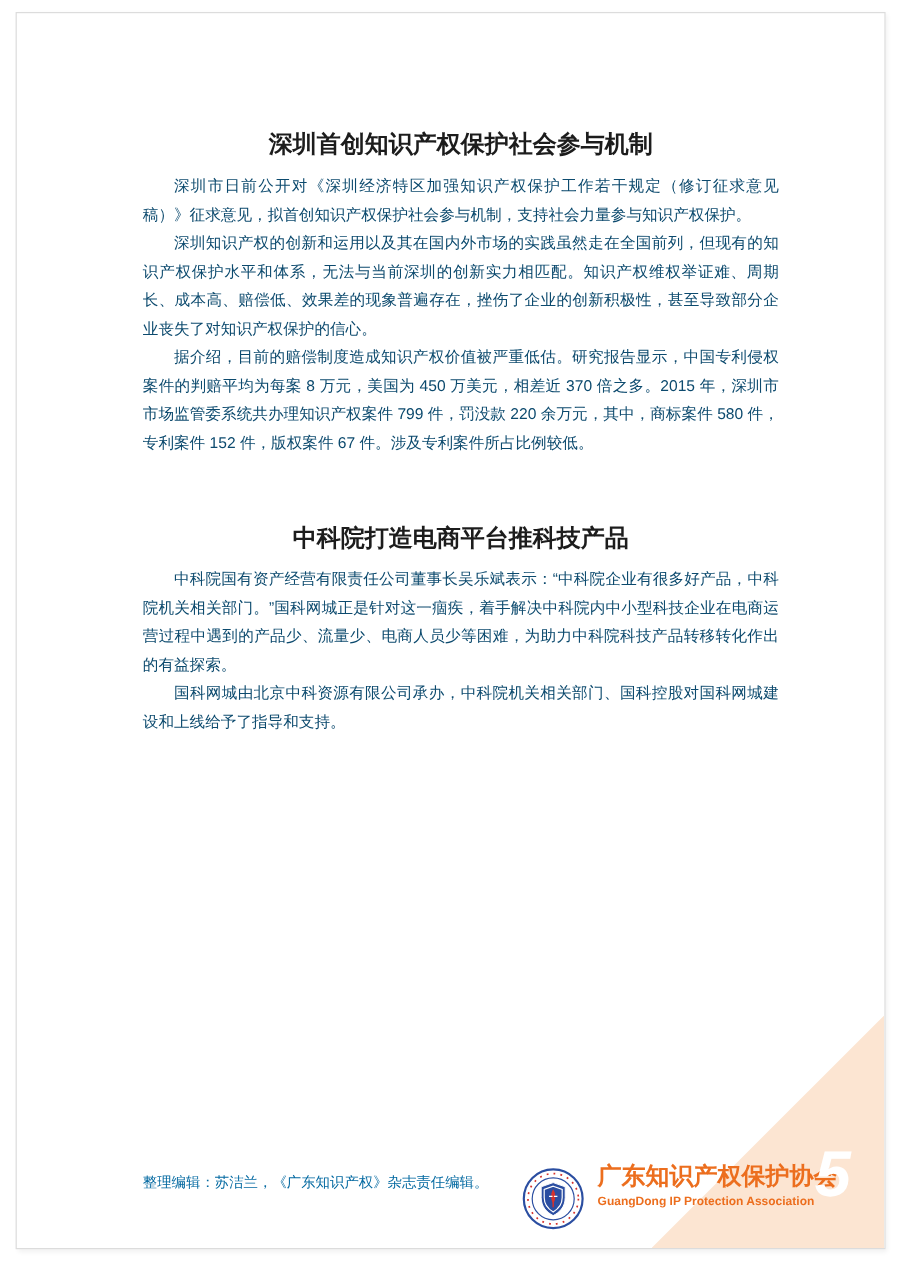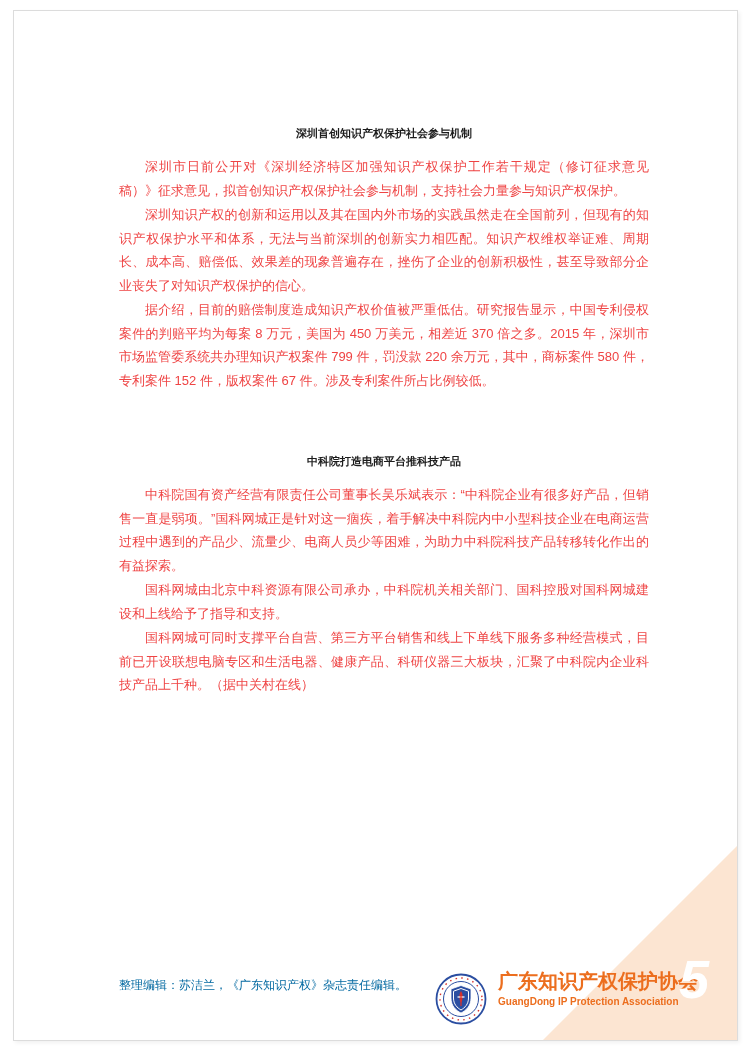--- a/index.html
+++ b/index.html
@@ -11,29 +11,29 @@
     position:absolute;left:13px;top:10px;width:723px;height:1029px;
     background:#ffffff;border:1px solid #dcdcdc;
     box-shadow:2px 2px 4px rgba(0,0,0,0.06);
     overflow:hidden;
   }
   .content{
     position:absolute;left:105px;top:0;width:530px;
   }
   .article{display:block;}
   .article-title{
-    margin:12px 0 11px 0;
-    font-size:11px;font-weight:bold;line-height:21px;
+    margin:0 0 11px 0;
+    font-size:20px;font-weight:bold;line-height:21px;
     text-align:center;color:#1c1c1c;
   }
   .article-1{padding-top:100px;}
   .article-2{margin-top:59px;}
   .article p{
     margin:0 0 1px 0;
-    font-size:13px;line-height:23.5px;color:#ef4444;
+    font-size:13px;line-height:23.5px;color:#0c4a6e;
     text-indent:2em;text-align:justify;
   }
   
   .corner-triangle{
     position:absolute;right:0;bottom:0;width:194px;height:194px;
     clip-path:polygon(100% 0,100% 100%,0 100%);
   }
   .footer-credit{
     position:absolute;left:105px;top:966px;
     font-size:12px;line-height:16px;
@@ -68,23 +68,22 @@
 
     <div class="article article-1">
       <h2 class="article-title">深圳首创知识产权保护社会参与机制</h2>
       <p>深圳市日前公开对《深圳经济特区加强知识产权保护工作若干规定（修订征求意见稿）》征求意见，拟首创知识产权保护社会参与机制，支持社会力量参与知识产权保护。</p>
       <p>深圳知识产权的创新和运用以及其在国内外市场的实践虽然走在全国前列，但现有的知识产权保护水平和体系，无法与当前深圳的创新实力相匹配。知识产权维权举证难、周期长、成本高、赔偿低、效果差的现象普遍存在，挫伤了企业的创新积极性，甚至导致部分企业丧失了对知识产权保护的信心。</p>
       <p>据介绍，目前的赔偿制度造成知识产权价值被严重低估。研究报告显示，中国专利侵权案件的判赔平均为每案 8 万元，美国为 450 万美元，相差近 370 倍之多。2015 年，深圳市市场监管委系统共办理知识产权案件 799 件，罚没款 220 余万元，其中，商标案件 580 件，专利案件 152 件，版权案件 67 件。涉及专利案件所占比例较低。</p>
     </div>
 
     <div class="article article-2">
       <h2 class="article-title">中科院打造电商平台推科技产品</h2>
-      <p>中科院国有资产经营有限责任公司董事长吴乐斌表示：“中科院企业有很多好产品，但销售一直是弱项。”国科网城正是针对这一痼疾，着手解决中科院内中小型科技企业在电商运营过程中遇到的产品少、流量少、电商人员少等困难，为助力中科院科技产品转移转化作出的有益探索。</p>
+      <p>中科院国有资产经营有限责任公司董事长吴乐斌表示：“中科院企业有很多好产品，中科院机关相关部门。”国科网城正是针对这一痼疾，着手解决中科院内中小型科技企业在电商运营过程中遇到的产品少、流量少、电商人员少等困难，为助力中科院科技产品转移转化作出的有益探索。</p>
       <p>国科网城由北京中科资源有限公司承办，中科院机关相关部门、国科控股对国科网城建设和上线给予了指导和支持。</p>
-      <p>国科网城可同时支撑平台自营、第三方平台销售和线上下单线下服务多种经营模式，目前已开设联想电脑专区和生活电器、健康产品、科研仪器三大板块，汇聚了中科院内企业科技产品上千种。（据中关村在线）</p>
     </div>
 
   </div>
 
   <div class="footer-credit" style="color: #0369a1;">整理编辑：苏洁兰，《广东知识产权》杂志责任编辑。</div>
 
   <div class="brand">
     <div class="brand-emblem">
       <svg width="52" height="52" viewBox="0 0 52 52">
         <circle cx="26" cy="26" r="24.5" fill="#ffffff" stroke="#2b4ea1" stroke-width="1.8"></circle>

